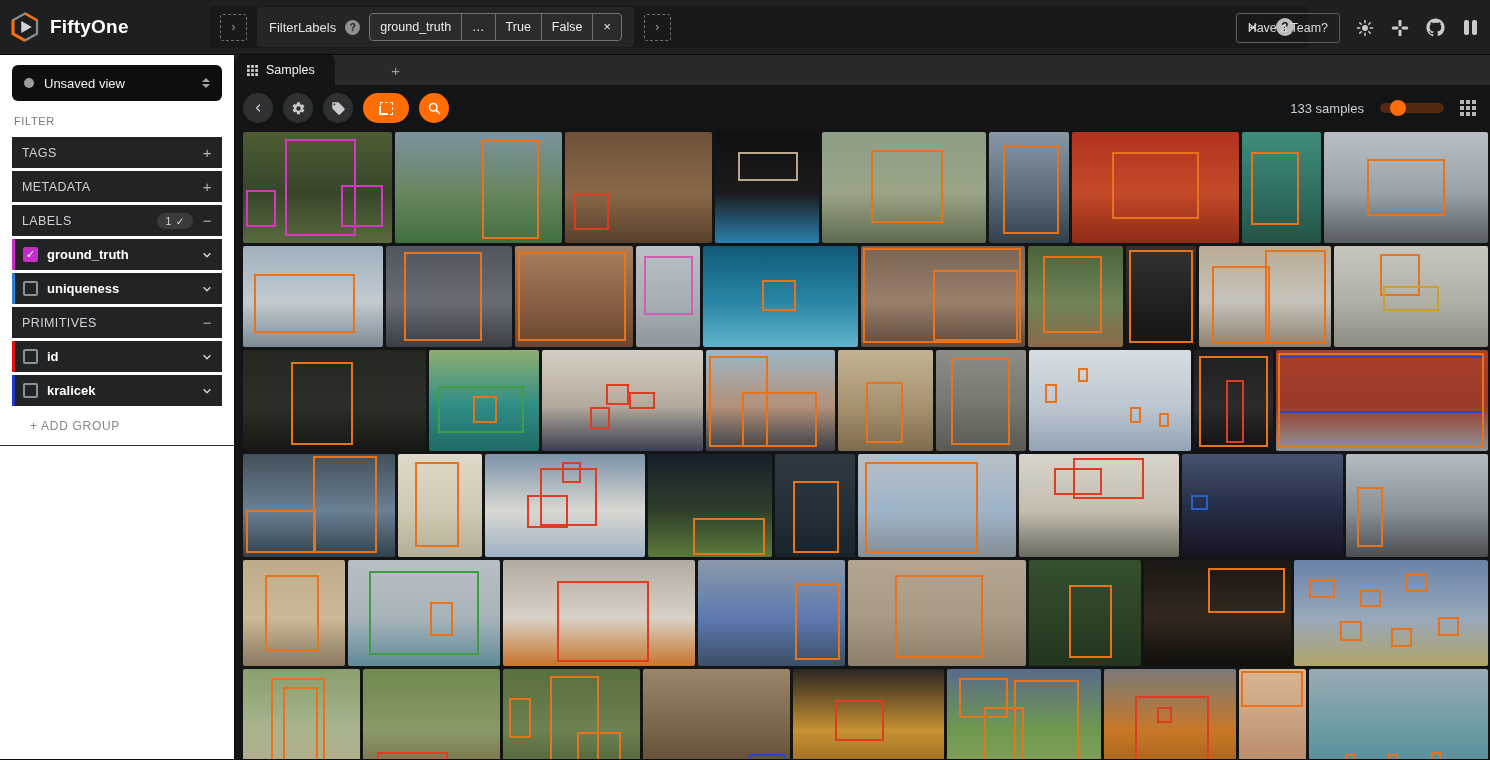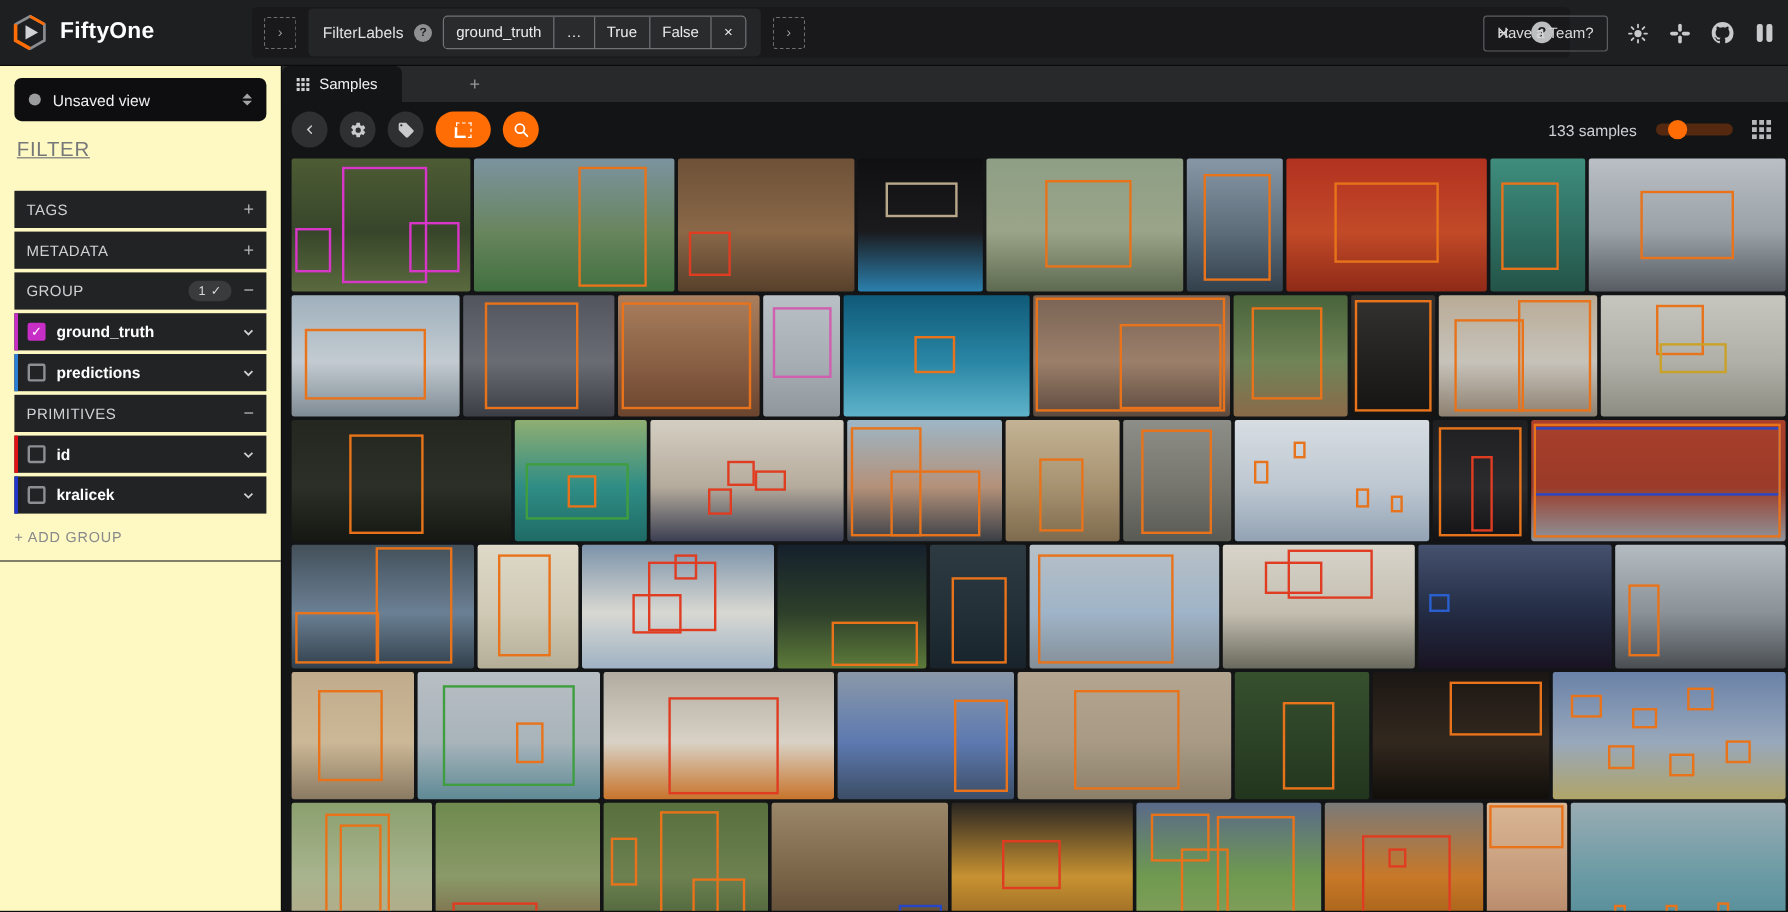--- a/index.html
+++ b/index.html
@@ -35,46 +35,46 @@
   .team-btn { border:1px solid #5c5e60; border-radius:3px; background:transparent; color:#dcdcdc;
     font-size:12.5px; padding:7px 11px; cursor:pointer; font-family:inherit; }
   .hdr-icon { width:20px; height:20px; display:flex; align-items:center; justify-content:center; cursor:pointer; }
   .docs-glyph { display:flex; gap:3px; }
   .docs-glyph span { width:5px; height:15px; background:#c8cacb; border-radius:2px; }
 
   
   .app-body { display:flex; height:704px; }
 
   
-  .sidebar { width:235px; flex:none; background:#fef9c3; border-right:1px solid #0b0b0c;
+  .sidebar { width:235px; flex:none; background:#ffffff; border-right:1px solid #0b0b0c;
     padding:10px 12px 0; }
   .view-select { height:36px; background:#0e0e10; border-radius:6px; display:flex; align-items:center;
     gap:10px; padding:0 12px; margin-bottom:14px; cursor:pointer; }
   .vs-dot { width:10px; height:10px; border-radius:50%; background:#9a9c9e; flex:none; }
   .vs-label { font-size:13px; color:#f0f0f0; flex:1; }
   .caret { display:flex; flex-direction:column; gap:2px; }
   .caret i { width:0; height:0; border-left:4px solid transparent; border-right:4px solid transparent; }
   .caret i.up { border-bottom:4px solid #a2a4a6; }
   .caret i.dn { border-top:4px solid #a2a4a6; }
-  .filter-heading { color:#76787a; font-size:17px; letter-spacing:.6px; margin:4px 2px 24px;text-decoration:underline; }
+  .filter-heading { color:#76787a; font-size:11px; letter-spacing:.6px; margin:4px 2px 10px; }
   .section-row { background:#222325; height:31px; display:flex; align-items:center;
     padding:0 10px; margin-bottom:3px; color:#cfd1d3; font-size:12.5px; letter-spacing:.4px; cursor:pointer; }
   .section-row .grow { flex:1; }
   .section-action { color:#b2b4b6; font-size:15px; cursor:pointer; }
   .badge { background:#3a3b3d; border-radius:10px; padding:2px 8px; font-size:10.5px; color:#d8dadc;
     margin-right:10px; display:flex; gap:4px; align-items:center; }
   .field-row { background:#222325; height:31px; display:flex; align-items:center; gap:9px;
     padding:0 10px 0 8px; margin-bottom:3px; border-left:3px solid #888; cursor:pointer; }
   .checkbox { width:15px; height:15px; border:2px solid #8d9093; border-radius:2px; flex:none;
     display:flex; align-items:center; justify-content:center; font-size:11px; color:#fff; cursor:pointer; }
   .checkbox.filled { border:none; }
   .field-label { font-size:13px; font-weight:bold; color:#fff; flex:1; }
   .chev { width:10px; height:10px; flex:none; }
   .chev svg { display:block; }
-  .add-group { color:#87898c; font-size:12px; letter-spacing:.7px; margin:13px 0 12px; cursor:pointer; }
+  .add-group { color:#87898c; font-size:12px; letter-spacing:.7px; margin:13px 18px 12px; cursor:pointer; }
   .sidebar-divider { border-top:1px solid #2e2f31; margin:0 -12px; }
 
   
   .main { flex:1; display:flex; flex-direction:column; background:#131416; min-width:0; }
   .tabbar { height:30px; background:#28292b; display:flex; align-items:center; flex:none;gap:46px; }
   .tab { height:30px; background:#141517; display:flex; align-items:center; gap:8px;
     padding:0 20px 0 12px; border-radius:6px 6px 0 0; font-size:12.5px; color:#f2f2f2; cursor:pointer; }
   .new-tab { width:30px; height:30px; display:flex; align-items:center; justify-content:center;
     color:#98999b; font-size:15px; cursor:pointer; }
   .toolbar { height:46px; display:flex; align-items:center; gap:10px; padding:0 14px 0 8px; flex:none; }
@@ -180,40 +180,40 @@
 
     <div class="section-row">
       <span class="grow">TAGS</span>
       <span class="section-action">+</span>
     </div>
     <div class="section-row">
       <span class="grow">METADATA</span>
       <span class="section-action">+</span>
     </div>
     <div class="section-row">
-      <span class="grow">GROUP</span>
+      <span class="grow">LABELS</span>
       <span class="badge">
         <span>1</span>
         <span>✓</span>
       </span>
       <span class="section-action">−</span>
     </div>
 
     <div class="field-row" style="border-left-color: rgb(198, 46, 198);">
       <span class="checkbox filled" style="background-color: rgb(198, 46, 198);">✓</span>
       <span class="field-label">ground_truth</span>
       <span class="chev">
         <svg width="10" height="10" viewBox="0 0 12 12">
             <path d="M2 4 L6 8 L10 4" stroke="#cfd1d3" stroke-width="1.8" fill="none"></path>
           </svg>
       </span>
     </div>
     <div class="field-row" style="border-left-color: rgb(42, 127, 212);">
       <span class="checkbox"></span>
-      <span class="field-label">predictions</span>
+      <span class="field-label">uniqueness</span>
       <span class="chev">
         <svg width="10" height="10" viewBox="0 0 12 12">
             <path d="M2 4 L6 8 L10 4" stroke="#cfd1d3" stroke-width="1.8" fill="none"></path>
           </svg>
       </span>
     </div>
 
     <div class="section-row">
       <span class="grow">PRIMITIVES</span>
       <span class="section-action">−</span>

